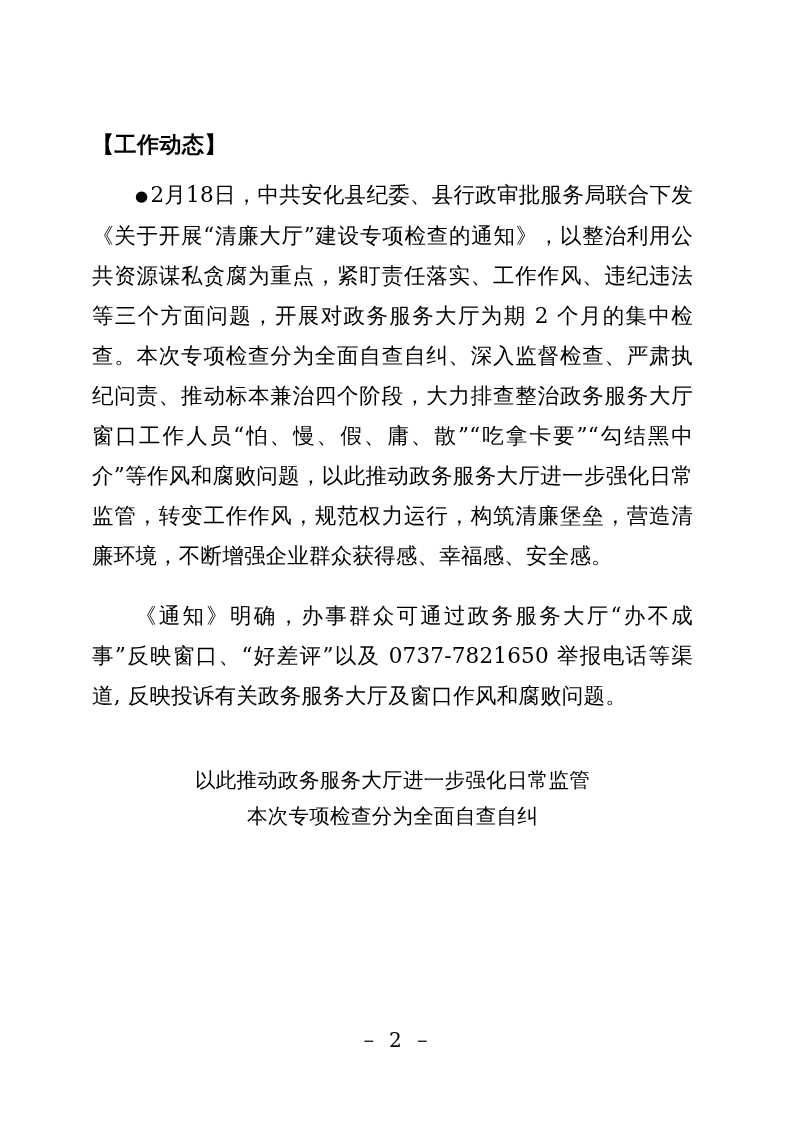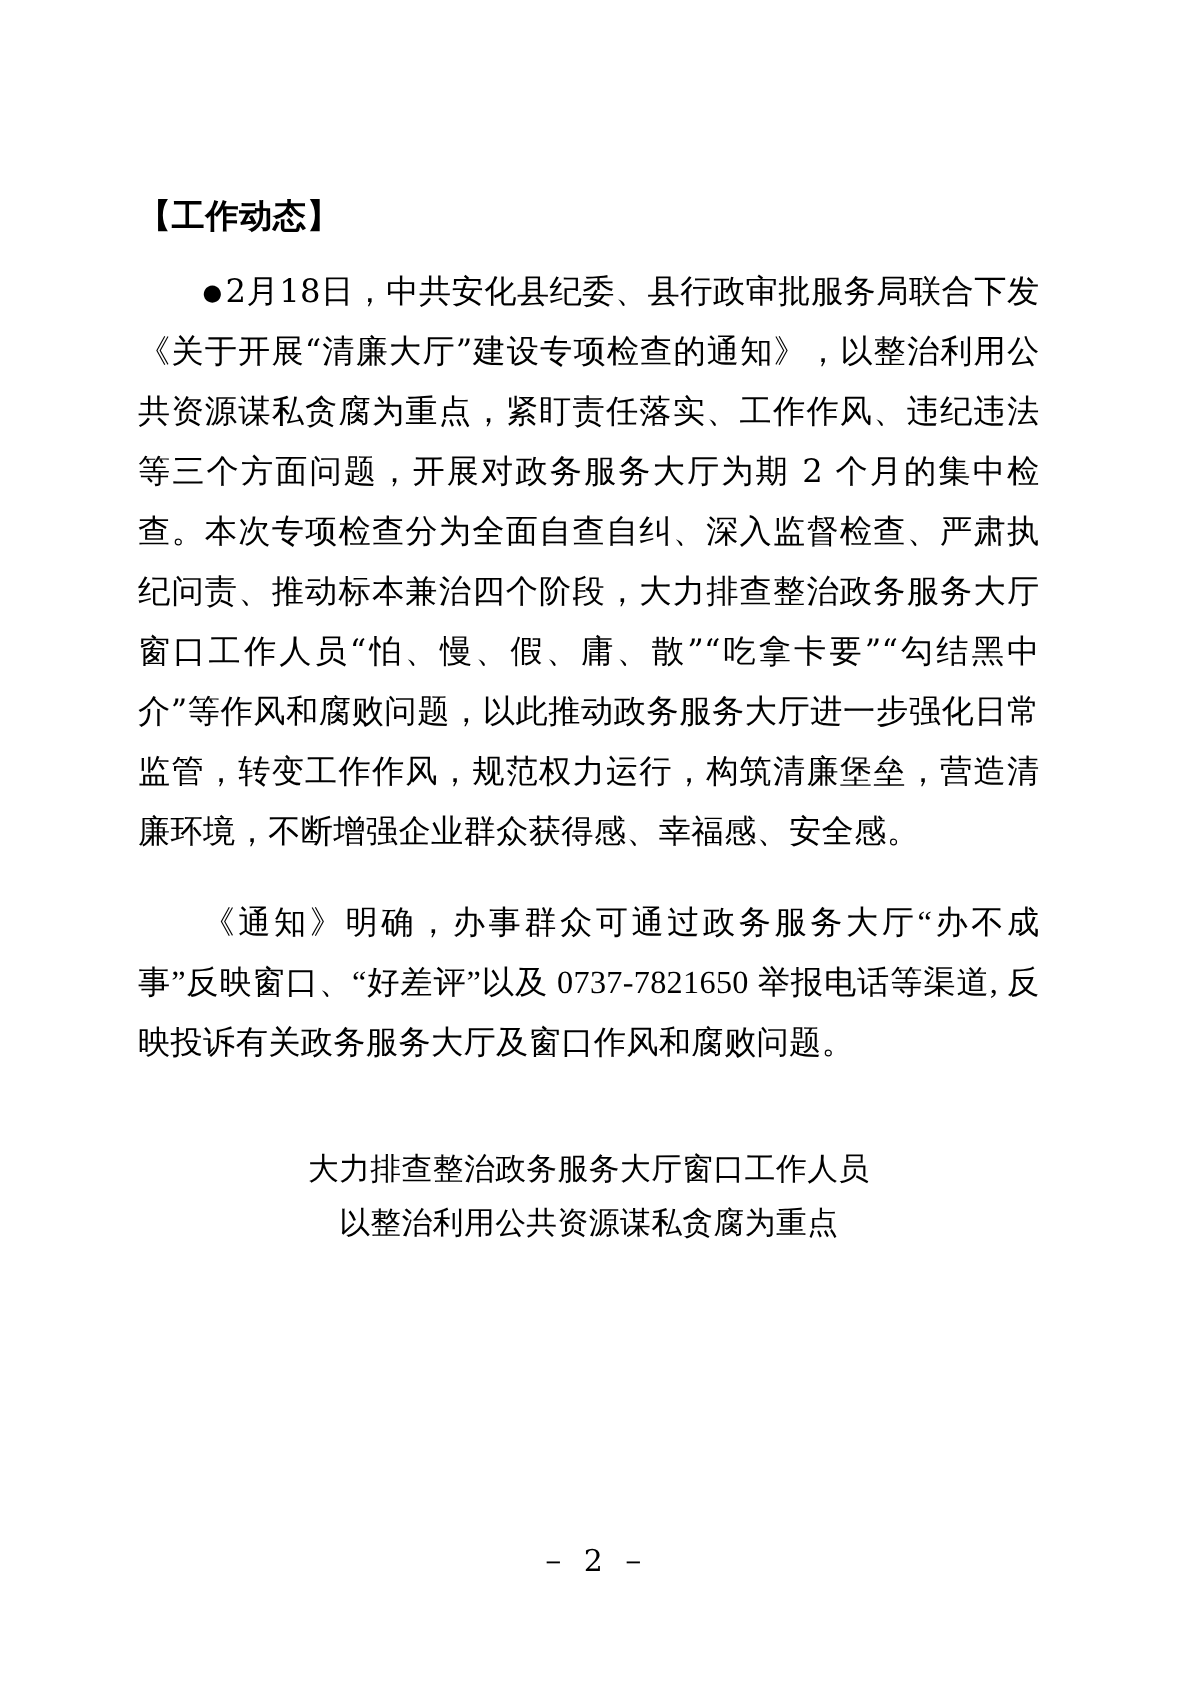--- a/index.html
+++ b/index.html
@@ -39,21 +39,20 @@
     text-justify: inter-ideograph;
     text-indent: 2em;
     margin: 0 0 6px 0;
     letter-spacing: 0.2px;
   }
   .body-par.first {
     margin-bottom: 20px;
   }
   .par-gap {
     margin-top: 18px;
-    font-family: Liberation Serif, serif;
   }
   .center-block {
     margin-top: 46px;
     text-align: center;
   }
   .center-line {
     font-size: 20.5px;
     line-height: 36px;
     letter-spacing: 0.3px;
   }
@@ -82,19 +81,19 @@
 
   <p class="body-par first">
     <span class="bullet">●</span><span>2月18日，中共安化县纪委、县行政审批服务局联合下发《关于开展“清廉大厅”建设专项检查的通知》，以整治利用公共资源谋私贪腐为重点，紧盯责任落实、工作作风、违纪违法等三个方面问题，开展对政务服务大厅为期 2 个月的集中检查。本次专项检查分为全面自查自纠、深入监督检查、严肃执纪问责、推动标本兼治四个阶段，大力排查整治政务服务大厅窗口工作人员“怕、慢、假、庸、散”“吃拿卡要”“勾结黑中介”等作风和腐败问题，以此推动政务服务大厅进一步强化日常监管，转变工作作风，规范权力运行，构筑清廉堡垒，营造清廉环境，不断增强企业群众获得感、幸福感、安全感。</span>
   </p>
 
   <p class="body-par par-gap">
     <span>《通知》明确，办事群众可通过政务服务大厅“办不成事”反映窗口、“好差评”以及 0737-7821650 举报电话等渠道, 反映投诉有关政务服务大厅及窗口作风和腐败问题。</span>
   </p>
 
   <div class="center-block">
-    <div class="center-line">大力排查整治政务服务大厅窗口工作人员</div>
-    <div class="center-line">以整治利用公共资源谋私贪腐为重点</div>
+    <div class="center-line">以此推动政务服务大厅进一步强化日常监管</div>
+    <div class="center-line">本次专项检查分为全面自查自纠</div>
   </div>
 
 </div>
 
 <div class="footer-pagenum">－ 2 －</div>
 
 </body></html>

